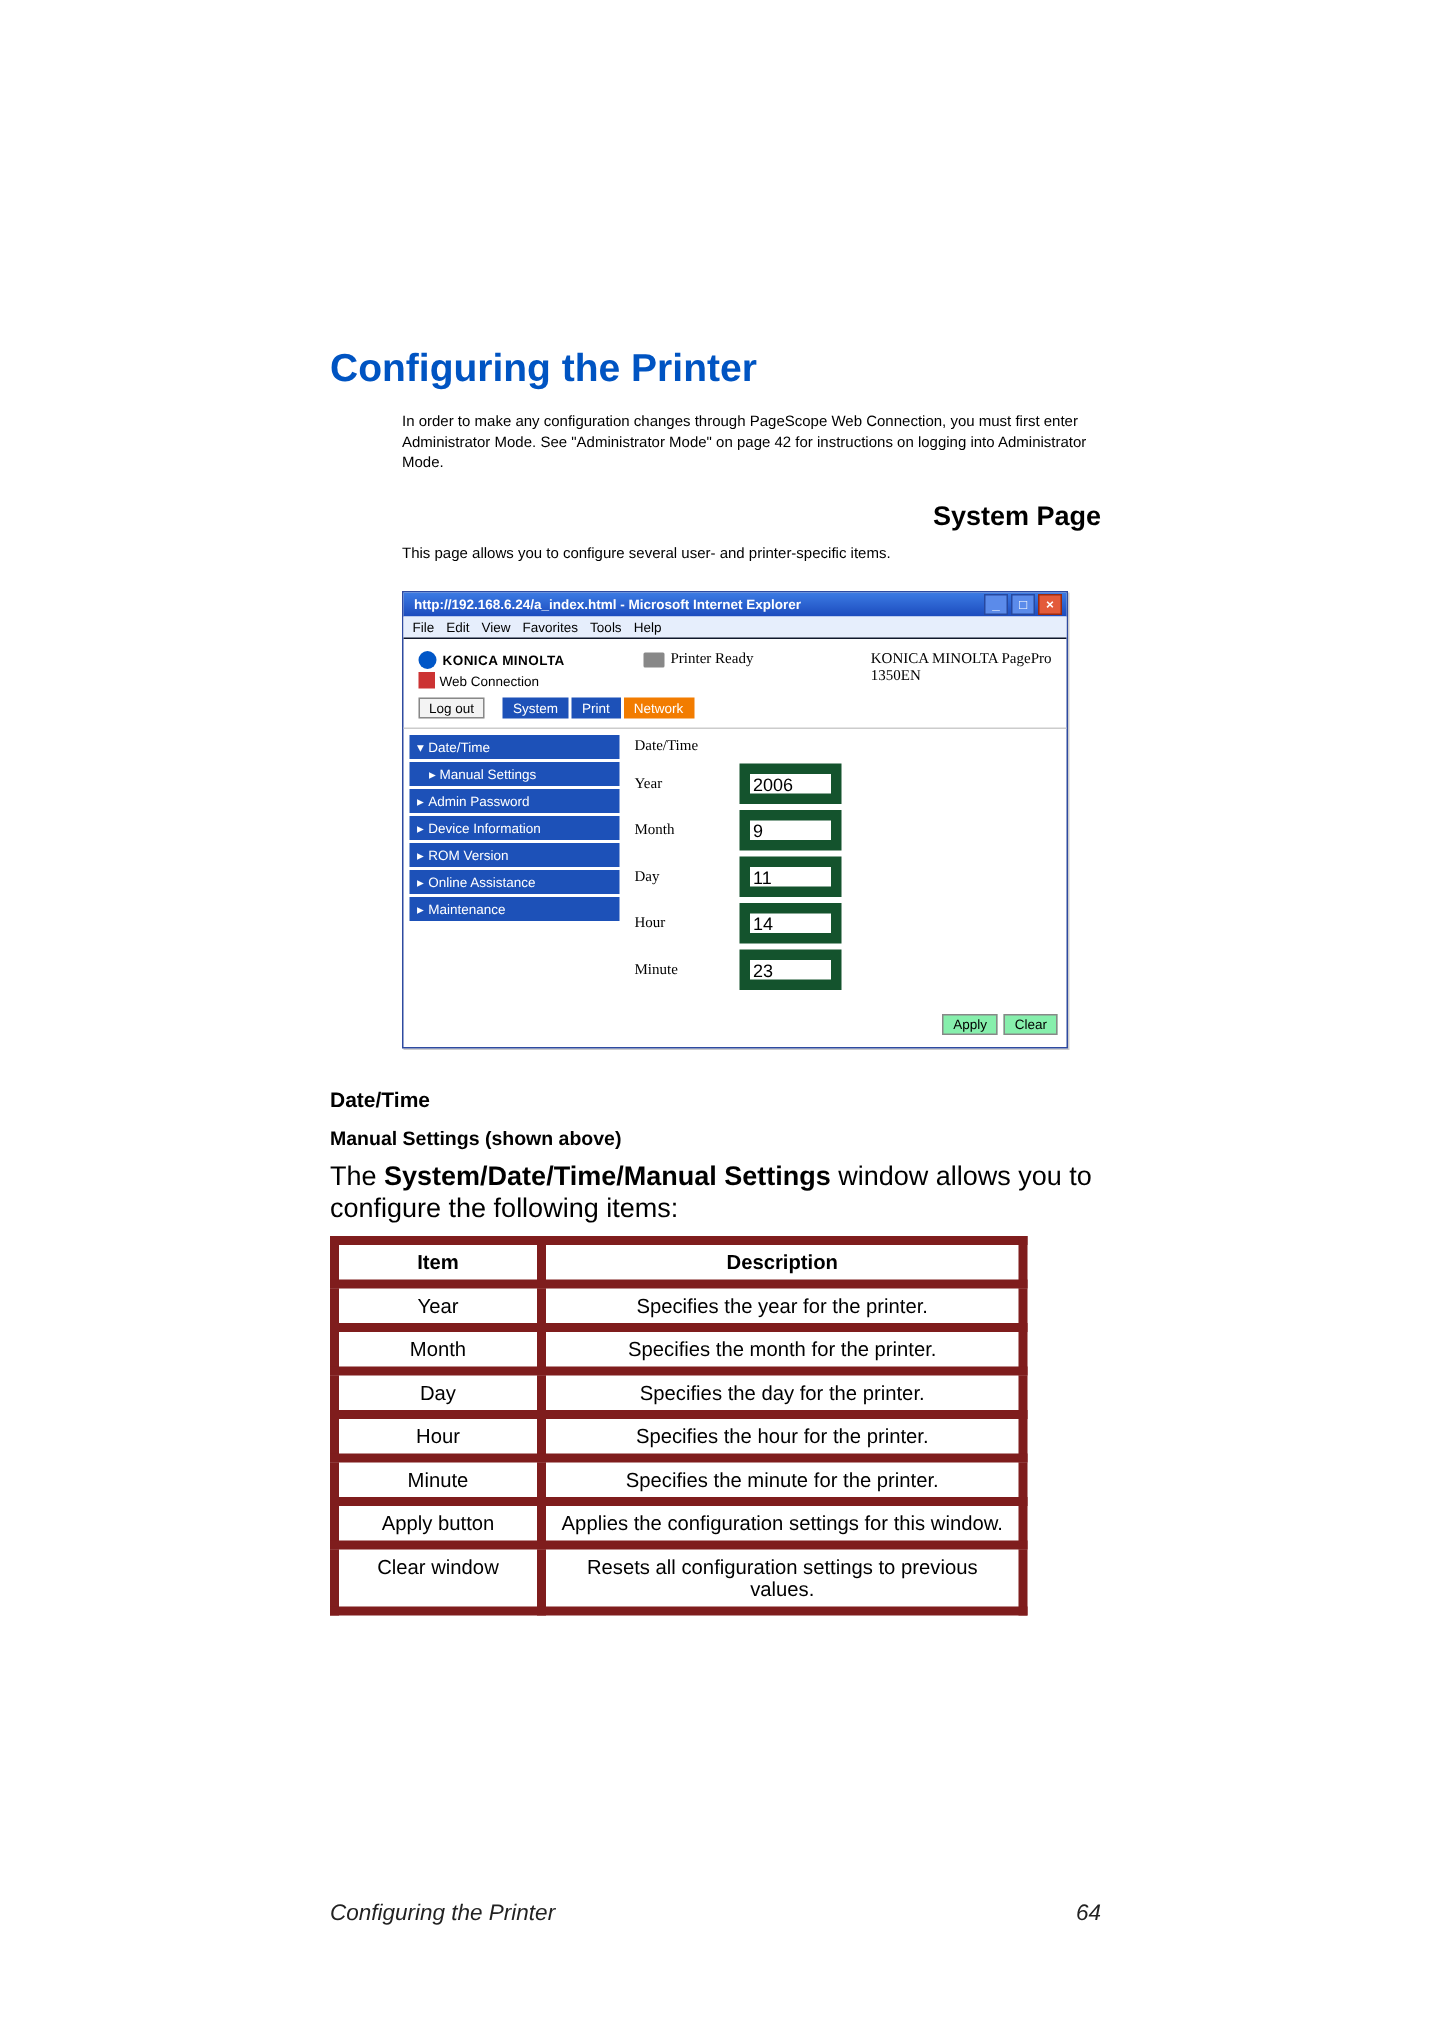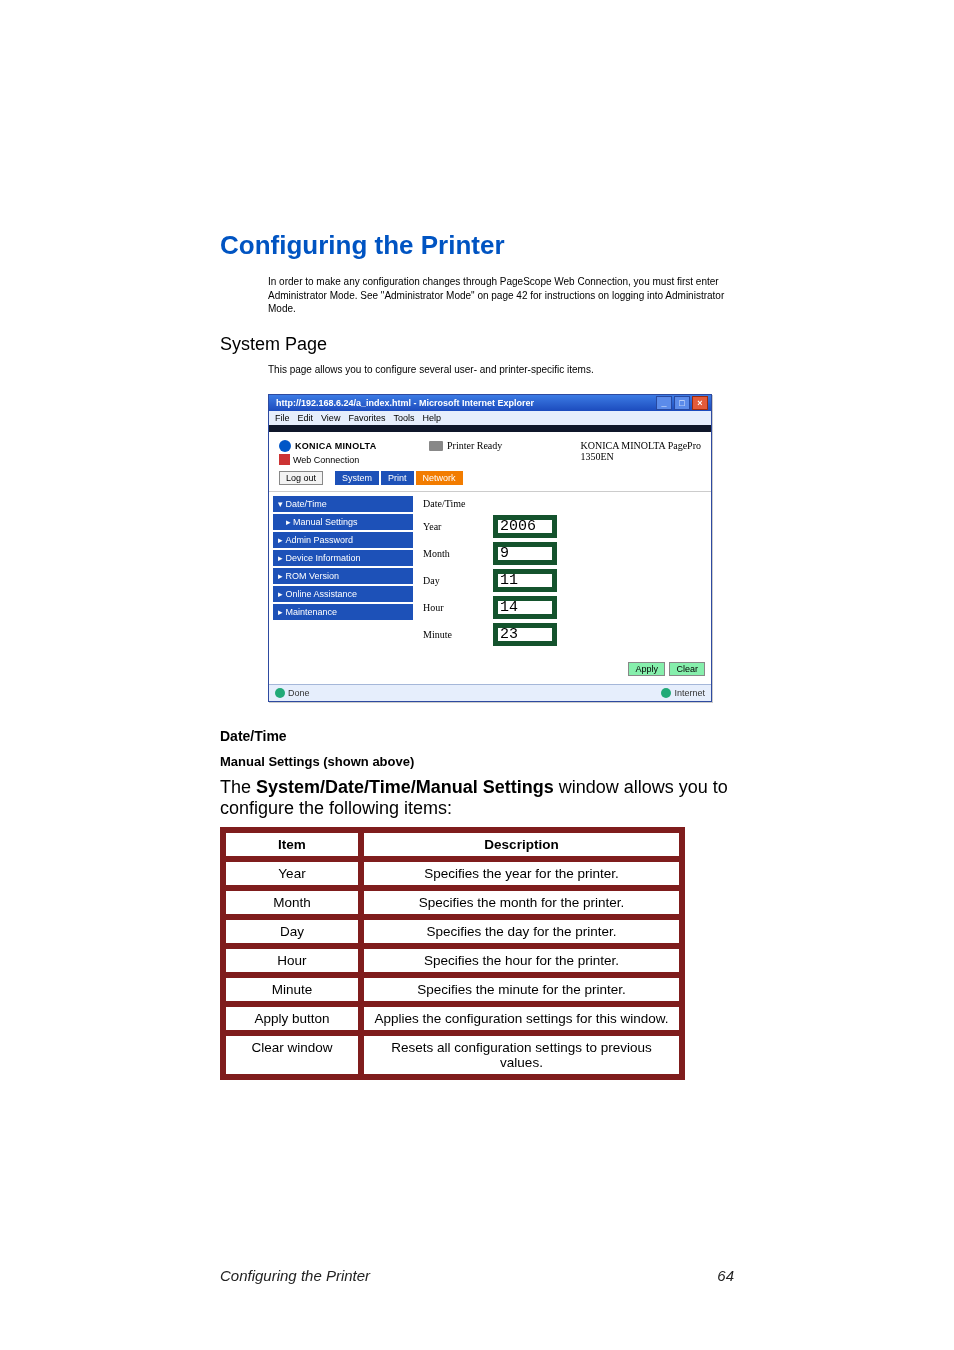--- a/index.html
+++ b/index.html
@@ -25,22 +25,23 @@
     font-weight: bold;
     margin: 0 0 14px 0;
   }
   .body-text {
     margin: 0 0 18px 48px;
     font-size: 10px;
     line-height: 1.35;
   }
   h2.section {
     font-size: 18px;
-    font-weight: normal;
+    font-weight: bold;
     margin: 12px 0 8px 0;
+    text-align: right;
   }
   .screenshot-wrap {
     margin-left: 48px;
     margin-top: 8px;
     margin-bottom: 26px;
   }
   
   .ie-window {
     width: 442px;
     border: 1px solid #2e4aa0;
@@ -67,21 +68,21 @@
   }
   .ie-btns { display:flex; gap:2px; }
   .ie-btn {
     width:14px; height:12px; background:#5b8bea; border:1px solid #27489f;
     display:flex; align-items:center; justify-content:center; color:#fff; font-size:9px;
   }
   .ie-btn.close { background:#e35b3a; border-color:#9c2a0e; }
   .ie-menubar {
     height: 14px;
     background: #e6eefc;
-    border-bottom: 7px solid #0f172a;
+    border-bottom: 1px solid #0f172a;
     display:flex; align-items:center; gap:8px;
     padding:0 6px;
     color:#000;
   }
   .ie-content { display:flex; flex-direction:column;justify-content:flex-end; }
   .header-row { display:flex; padding:8px 10px 6px; align-items:flex-start; }
   .logo-block { width:150px; font-family: Arial; }
   .logo-block .km { font-weight:bold; font-size:9px; letter-spacing:0.3px; display:flex; align-items:center; gap:4px;}
   .logo-block .km .dot{ width:12px;height:12px;border-radius:50%;background:#0056c7;display:inline-block;}
   .logo-block .wc { font-size:9px; margin-top:2px; display:flex; align-items:center; gap:3px;}
@@ -97,21 +98,21 @@
   .two-col { display:flex; border-top:1px solid #ccc; }
   .leftnav{ width:140px; padding:4px;}
   .leftnav .nav{ background:#1d51b8; color:#fff; margin-bottom:2px; padding:3px 5px; font-size:9px;}
   .leftnav .navsub{ background:#1d51b8; color:#fff; font-size:9px; padding:3px 5px 3px 13px; margin-bottom:2px;}
   .leftnav .nav .arrow::before{ content:"\25B8"; margin-right:3px;}
   .leftnav .nav.open .arrow::before{ content:"\25BE"; margin-right:3px;}
   .rightpane{ flex:1; padding:4px 6px; font-family:'Times New Roman',serif; font-size:10px;}
   .rightpane .hdr{ font-size:10px; padding:2px 0 4px 0;}
   .fieldrow{ display:flex; align-items:center; gap:10px; padding:2px 0; }
   .fieldrow .lbl{ width:60px; }
-  .fieldrow input{ width:50px; height:13px; border:5px solid #14532d; font-size:15px; padding:0 2px; font-family:Liberation Mono, monospace;}
+  .fieldrow input{ width:50px; height:13px; border:7px solid #14532d; font-size:12px; padding:0 2px; font-family:Liberation Sans, sans-serif;}
   .btnrow{ text-align:right; padding:10px 6px 8px;}
   .btnrow .smallbtn{ padding:1px 6px; font-size:9px; border:1px solid #888; background:#86efac; margin-left:2px; font-family:Arial;}
   .ie-status{ height:16px; background:#e6eefc; border-top:1px solid #a5b7d9; display:flex; align-items:center; padding:0 6px; font-size:9px; color:#333;}
   .ie-status .done{ display:flex; align-items:center; gap:3px;}
   .ie-status .globe{ width:10px;height:10px;border-radius:50%;background:#2a7; display:inline-block;}
   .ie-status .spacer{ flex:1;}
   .ie-status .zone{ display:flex; align-items:center; gap:3px;}
   .ie-status .zglobe{ width:10px;height:10px;border-radius:50%;background:#2a7; display:inline-block;}
   
 
@@ -242,31 +243,20 @@
               <span class="lbl">Minute</span>
               <input value="23" style="">
             </div>
           </div>
         </div>
         <div class="btnrow">
           <button class="smallbtn">Apply</button>
           <button class="smallbtn">Clear</button>
         </div>
       </div>
-      <div class="ie-status">
-        <span class="done">
-            <span class="globe"></span>
-            <span>Done</span>
-          </span>
-        <span class="spacer"></span>
-        <span class="zone">
-            <span class="zglobe"></span>
-            <span>Internet</span>
-          </span>
-      </div>
     </div>
   </div>
 
   <div class="after-ss-block">
     <h3 class="subsection">Date/Time</h3>
     <span class="bold13">Manual Settings (shown above)</span>
     <p style="margin:0 0 6px 0;font-size:18px;">
       <span>The </span><b>System/Date/Time/Manual Settings</b><span> window allows you to configure the following items:</span>
     </p>
 

